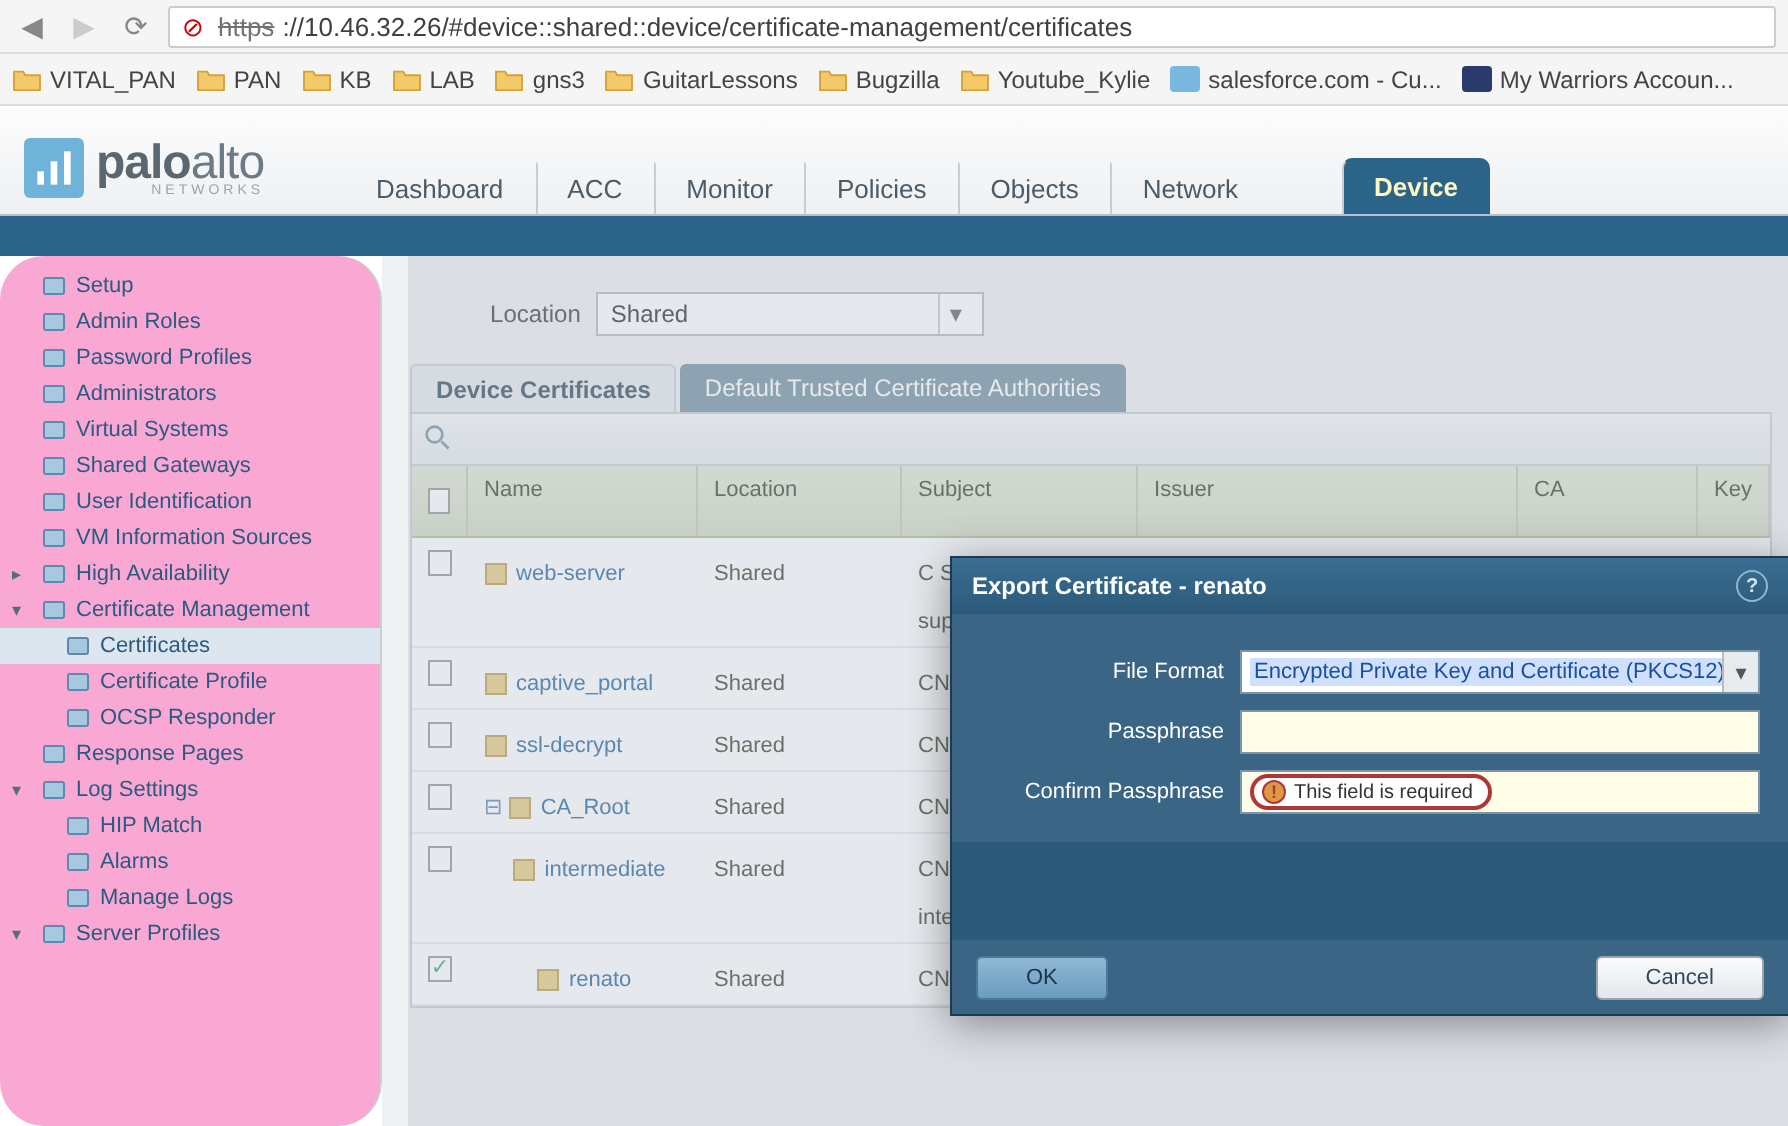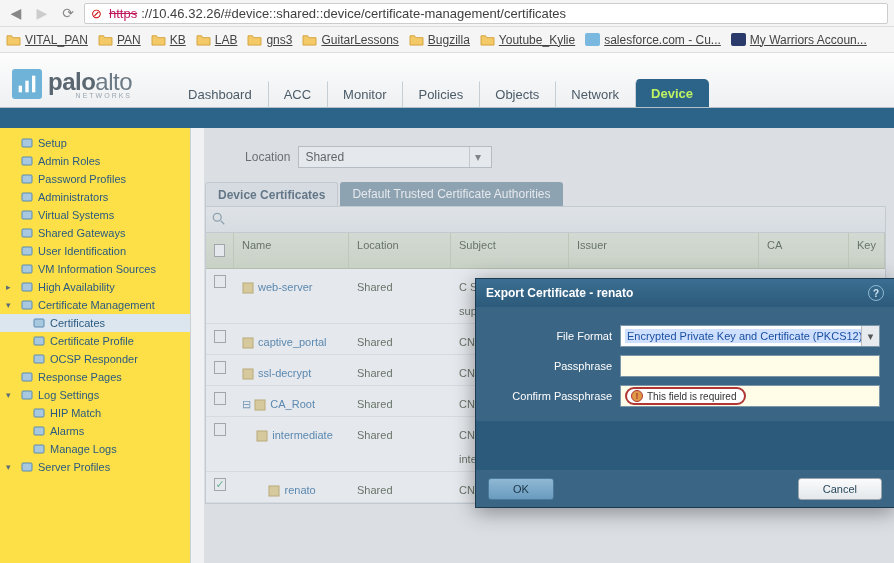--- a/index.html
+++ b/index.html
@@ -2,45 +2,45 @@
 <html><head>
 <meta charset="utf-8">
 <style>
   * { box-sizing: border-box; margin: 0; padding: 0; }
   body { font-family: Arial, sans-serif; font-size: 12px; color: #333; background: #fff; width: 894px; height: 563px; overflow: hidden; position: relative; }
   
   
   .browser-bar { height: 27px; background: #f5f5f5; border-bottom: 1px solid #ddd; display: flex; align-items: center; padding: 0 6px; gap: 6px; }
   .nav-btn { width: 20px; height: 20px; display: flex; align-items: center; justify-content: center; color: #888; cursor: pointer; font-size: 14px; }
   .url-bar { flex: 1; height: 21px; border: 1px solid #ccc; border-radius: 2px; background: #fff; display: flex; align-items: center; padding: 0 6px; font-size: 13px; }
-  .url-scheme { color: #be185d; text-decoration: line-through; margin-right: 0; }
+  .url-scheme { color: #737373; text-decoration: line-through; margin-right: 0; }
   .url-rest { color: #404040; margin-left: 4px; }
   .url-warn { width: 14px; height: 14px; margin-right: 4px; font-size: 13px; color: #c00; }
 
   .bookmarks-bar { height: 26px; background: #f5f5f5; border-bottom: 1px solid #ddd; display: flex; align-items: center; padding: 0 6px; gap: 10px; overflow: hidden; }
-  .bm { display: flex; align-items: center; gap: 4px; color: #444; cursor: pointer; white-space: nowrap; text-decoration: underline; }
+  .bm { display: flex; align-items: center; gap: 4px; color: #444; cursor: pointer; white-space: nowrap; }
   .bm svg { width: 15px; height: 13px; }
 
   
   .pan-header { height: 55px; background: linear-gradient(#fdfdfd,#eef0f2); border-bottom: 1px solid #b8c0c7; display: flex; align-items: flex-end; padding-left: 12px; }
   .logo { display: flex; align-items: center; gap: 6px; margin-bottom: 8px; margin-right: 40px;}
   .logo-mark { width: 30px; height: 30px; background: #6fb3d8; border-radius: 3px; display:flex;align-items:center;justify-content:center;}
   .logo-txt { font-size: 24px; color: #6c7a85; font-weight: 300; letter-spacing: -0.5px;}
   .logo-txt b { color:#5a6770; font-weight: 600;}
   .logo-sub { font-size: 7px; color: #9aa5ae; letter-spacing: 2px; display:block; text-align:right; margin-top:-4px;}
   .tabs { display: flex; align-items: flex-end; height: 32px; margin-bottom: 0;}
   .tab { padding: 0 15px; height: 26px; line-height: 26px; font-size: 13px; color: #4b5b68; cursor:pointer; border: 1px solid transparent; border-bottom: none;}
-  .tab.active { background: #2c6489; color: #bef264; border-radius: 5px 5px 0 0; height: 28px; line-height: 28px; font-weight: bold;}
+  .tab.active { background: #2c6489; color: #fef9c3; border-radius: 5px 5px 0 0; height: 28px; line-height: 28px; font-weight: bold; margin-left: 36px;}
   .tab.sep { border-left:1px solid #c5ced5;}
 
   .subhdr { height: 20px; background: #2c6489; }
 
   
   .main { display: flex; height: calc(563px - 27px - 26px - 55px - 20px); }
-  .sidebar { width: 216px; background: #fde047; border-right: 1px solid #c9d0d6; overflow-y: auto; padding: 6px 0;}
+  .sidebar { width: 216px; background: #f9a8d4; border-right: 1px solid #c9d0d6; overflow-y: auto; padding: 6px 0; border-radius: 22px;}
   .tree-item { display: flex; align-items: center; padding: 2px 4px 2px 6px; color: #2b5a80; cursor: pointer; gap: 4px; font-size: 11px; }
   .tree-item.selected { background: #dce6ef; }
   .tree-item .exp { width: 10px; font-size: 9px; color: #5a6b78; }
   .tree-item .ico { width: 14px; height: 14px; display:inline-flex; align-items:center; justify-content:center;}
   .tree-lvl-1 { padding-left: 18px; }
 
   .content { flex: 1; background: #f0f1f3; padding: 18px 8px 0 14px; position:relative;}
   .loc-row { display: flex; align-items: center; gap: 8px; margin-bottom: 14px; padding-left: 40px;}
   .loc-lbl { color: #444; }
   .loc-sel { width: 194px; height: 22px; border:1px solid #b5bcc2; background:#fff; display:flex; align-items:center; padding:0 6px; justify-content:space-between;}

